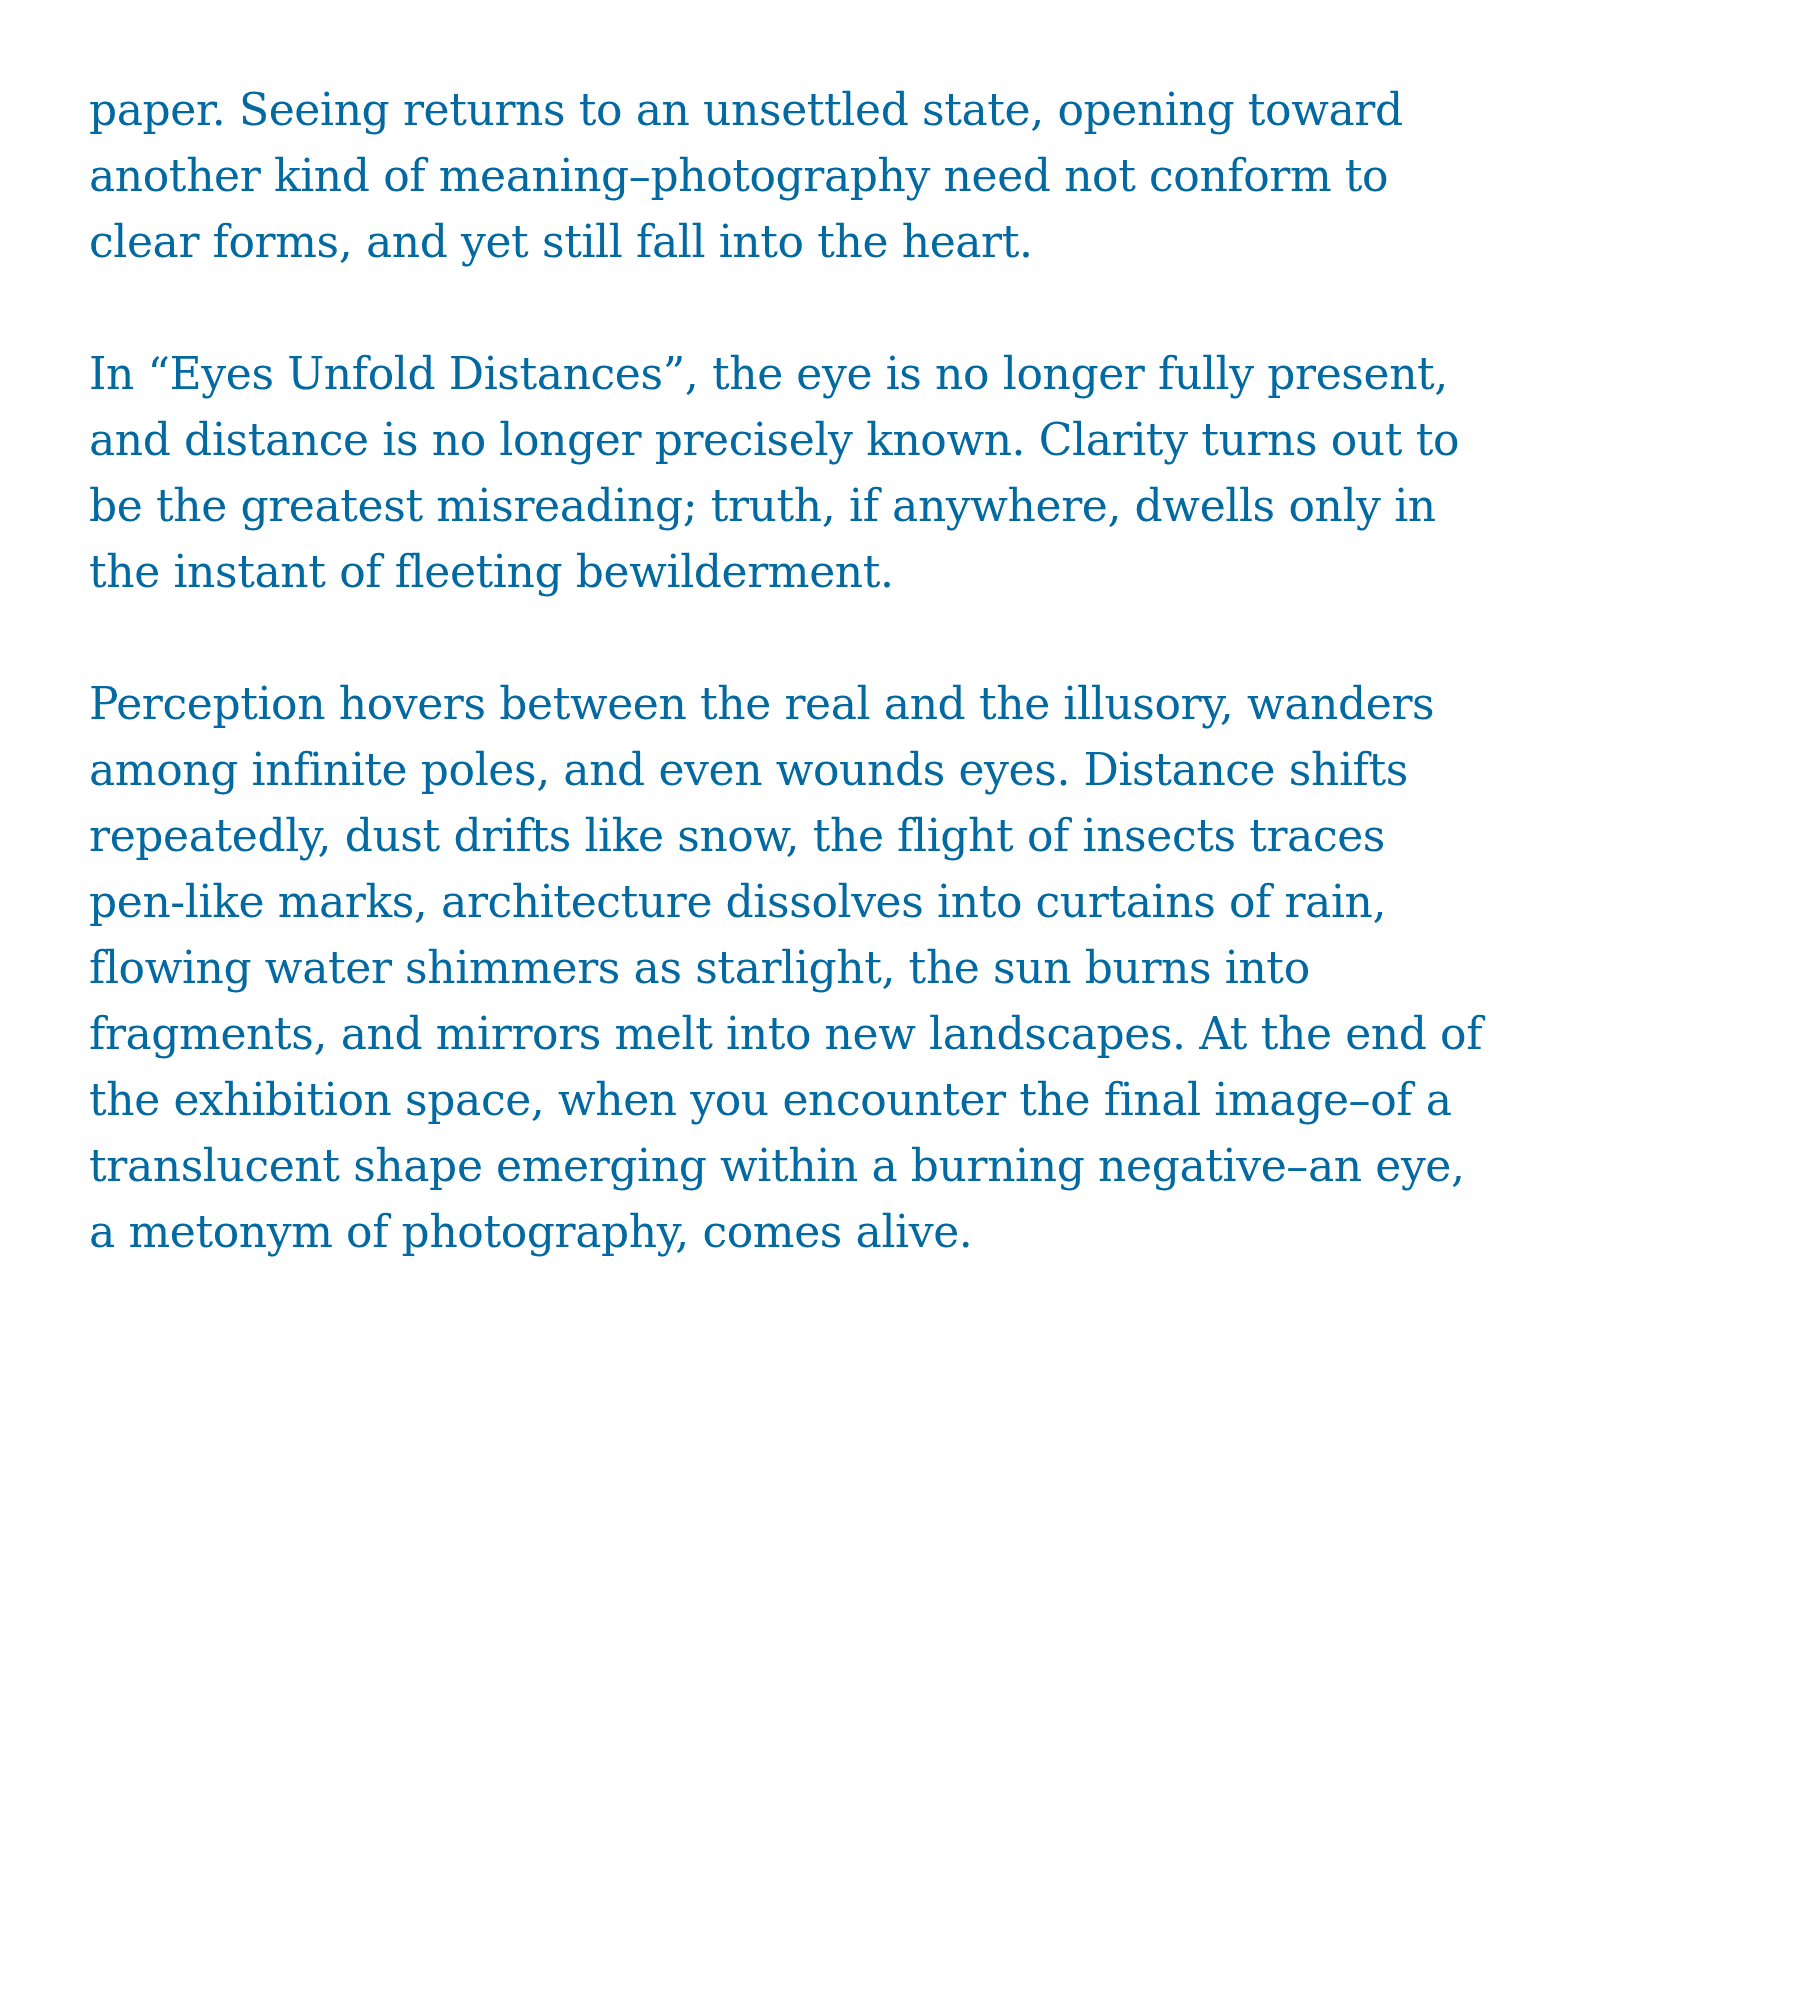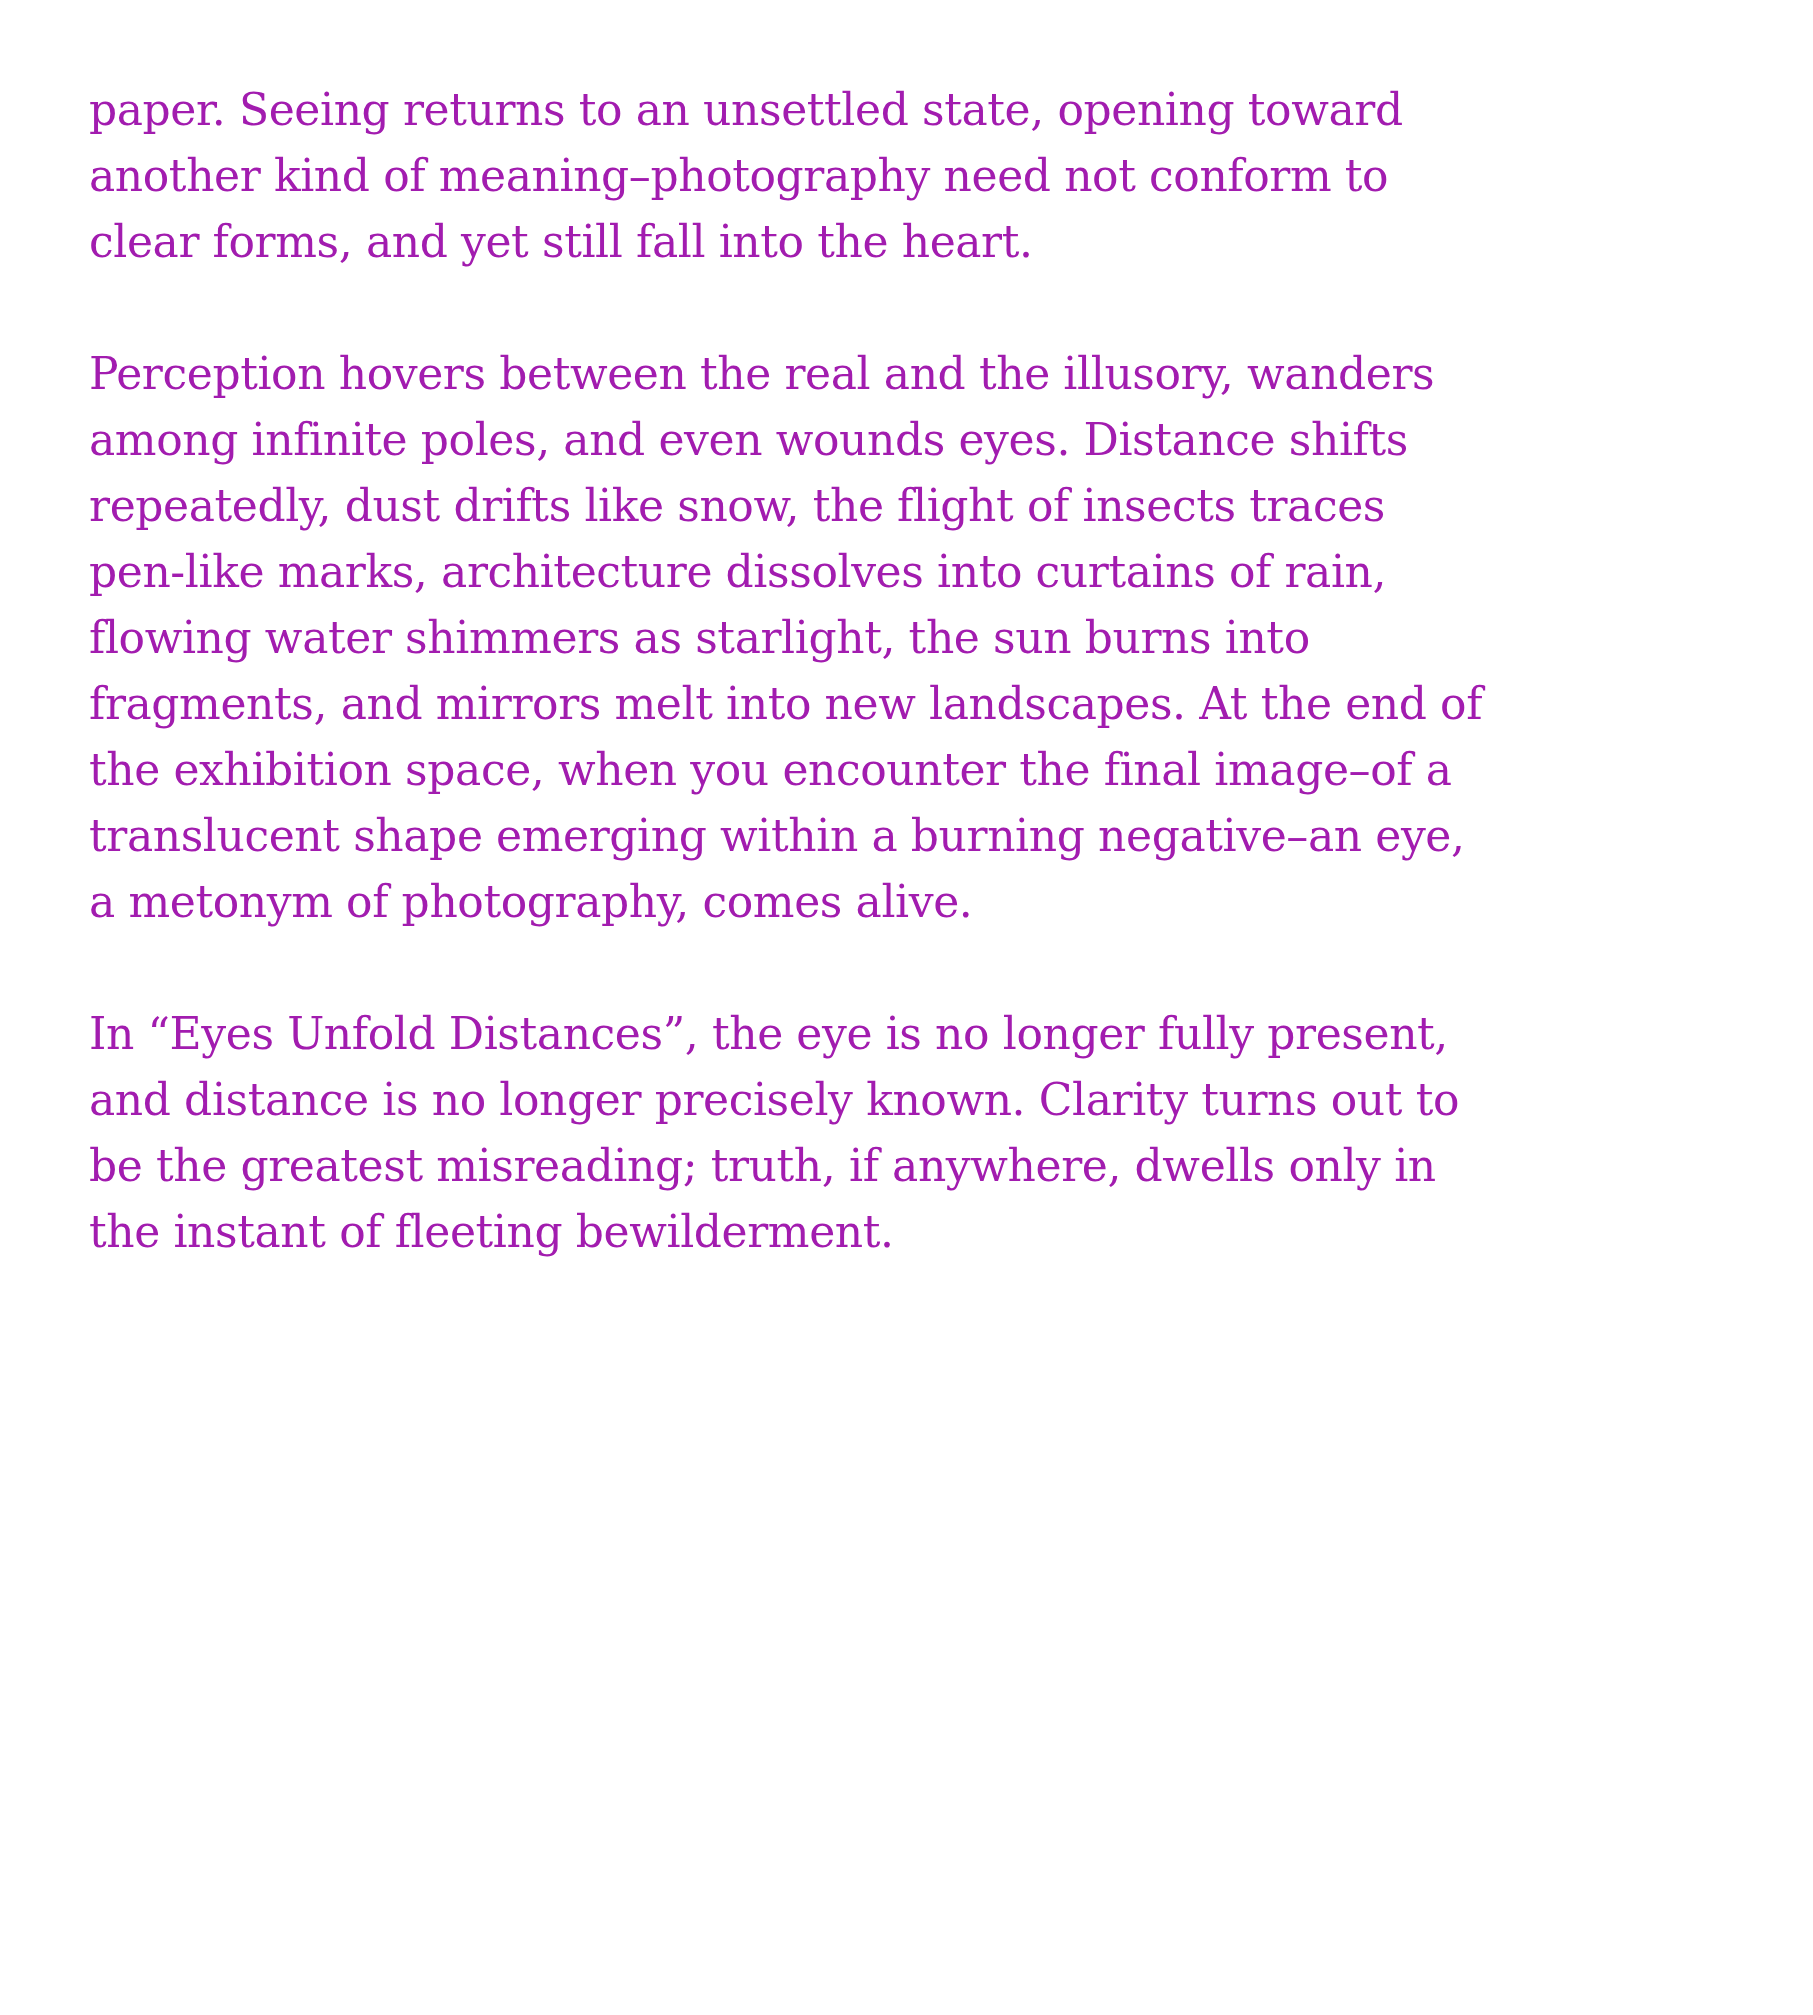--- a/index.html
+++ b/index.html
@@ -19,47 +19,47 @@
     background: #ffffff;
   }
   .text-block {
     position: absolute;
     left: 89px;
     top: 77px;
     width: 1644px;
     font-family: "DejaVu Serif", "Liberation Serif", serif;
     font-size: 44px;
     line-height: 66px;
-    color: #a21caf;
+    color: #0369a1;
     letter-spacing: -0.4px;
   }
   .text-block p {
     margin: 0 0 66px 0;
     white-space: pre-line;
   }
   .text-block p:last-child {
     margin-bottom: 0;
   }
 </style>
 </head>
 <body>
 
 <div class="page">
   <div class="text-block">
     <p>paper. Seeing returns to an unsettled state, opening toward
 another kind of meaning–photography need not conform to
 clear forms, and yet still fall into the heart.</p>
+    <p>In “Eyes Unfold Distances”, the eye is no longer fully present,
+and distance is no longer precisely known. Clarity turns out to
+be the greatest misreading; truth, if anywhere, dwells only in
+the instant of fleeting bewilderment.</p>
     <p>Perception hovers between the real and the illusory, wanders
 among infinite poles, and even wounds eyes. Distance shifts
 repeatedly, dust drifts like snow, the flight of insects traces
 pen-like marks, architecture dissolves into curtains of rain,
 flowing water shimmers as starlight, the sun burns into
 fragments, and mirrors melt into new landscapes. At the end of
 the exhibition space, when you encounter the final image–of a
 translucent shape emerging within a burning negative–an eye,
 a metonym of photography, comes alive.</p>
-    <p>In “Eyes Unfold Distances”, the eye is no longer fully present,
-and distance is no longer precisely known. Clarity turns out to
-be the greatest misreading; truth, if anywhere, dwells only in
-the instant of fleeting bewilderment.</p>
   </div>
 </div>
 
 
 </body></html>

